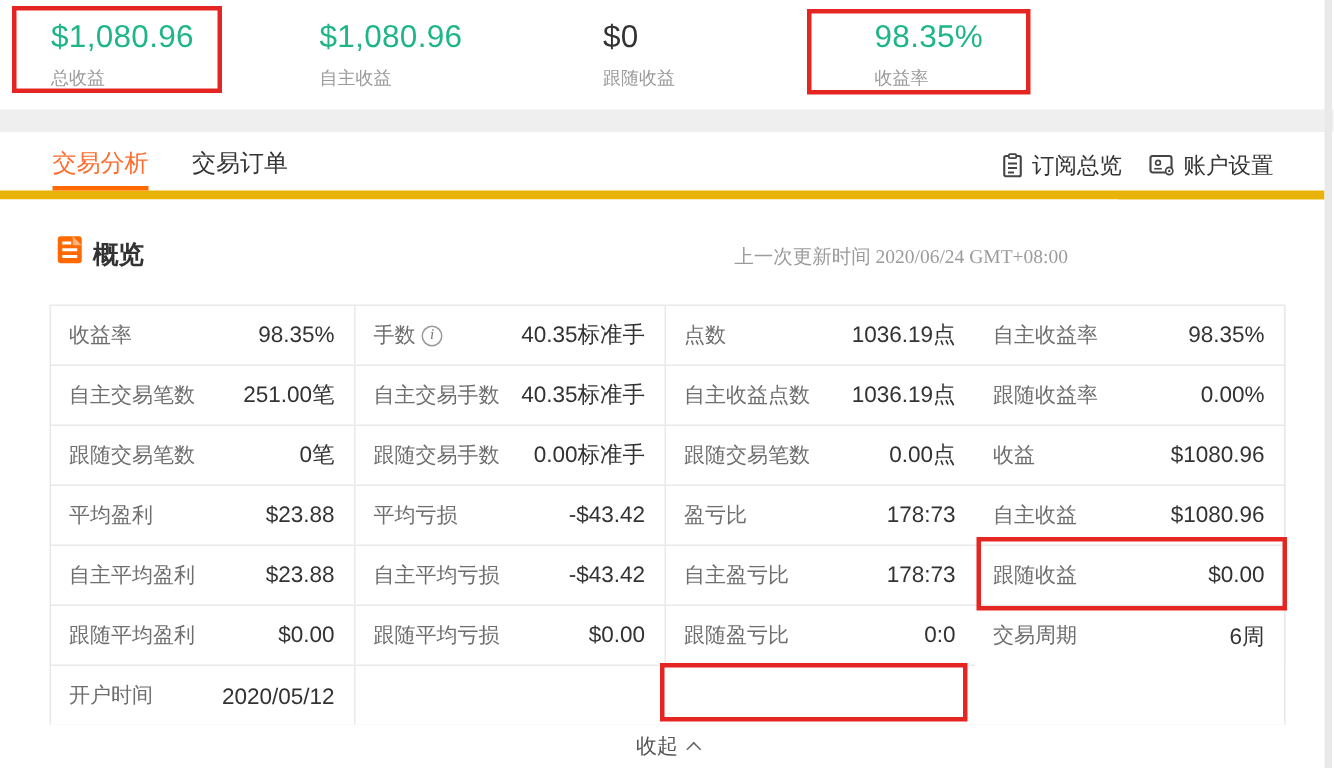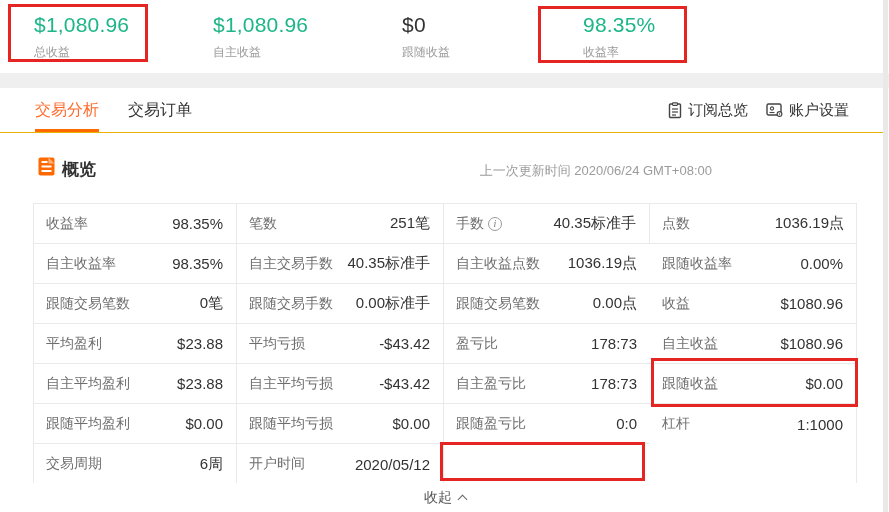--- a/index.html
+++ b/index.html
@@ -12,35 +12,35 @@
   .stat-card { position:absolute; top:13px; }
   .stat-value { font-size:21px; font-weight:400; letter-spacing:0.2px; }
   .stat-value.green { color:#1eb688; }
   .stat-value.dark { color:#333; }
   .stat-label { font-size:12px; color:#9b9b9b; margin-top:7px; }
   .card-0 { left:34px; } .card-1 { left:213px; } .card-2 { left:402px; } .card-3 { left:583px; }
 
   .band { position:absolute; left:0; top:73px; width:889px; height:15px; background:#efefef; }
 
   
-  .tabbar { position:absolute; left:0; top:88px; width:883px; height:45px; background:#fff; border-bottom:1px solid #eab308; }
+  .tabbar { position:absolute; left:0; top:88px; width:883px; height:45px; background:#fff; border-bottom:6px solid #eab308; }
   .tab { position:absolute; top:0; height:44px; line-height:44px; font-size:16px; color:#333; cursor:pointer; }
   .tab.active { color:#ff6b2d; }
   .tab-analysis { left:35px; }
   .tab-orders { left:128px;text-align:center; }
   .tab-underline { position:absolute; left:35px; bottom:0; width:64px; height:3px; background:#ff6900; }
   .tab-actions { position:absolute; right:34px; top:0; height:44px; display:flex; align-items:center; gap:18px; }
   .action-link { display:flex; align-items:center; gap:5px; font-size:15px; color:#333; cursor:pointer; }
   .action-link svg { display:block; }
 
   
   .ov-header { position:absolute; left:0; top:133px; width:746px; height:70px; background:#fff; }
   .ov-title { position:absolute; left:62px; top:25px; font-size:17px; font-weight:bold; color:#333; }
   .ov-doc-icon { position:absolute; left:38px; top:24px; }
-  .ov-update { position:absolute; right:34px; top:29px; font-size:13px; color:#9b9b9b; }
+  .ov-update { position:absolute; right:34px; top:29px; font-size:13px; color:#9b9b9b;font-family:Liberation Serif, serif; }
 
   
   .ov-table { position:absolute; left:33px; top:203px; width:824px; height:281px;
               display:grid; grid-template-columns:203px 207px 206px 207px; grid-auto-rows:40px;
               border:1px solid #e9e9e9; background:#fff; }
   .cell { display:flex; align-items:center; justify-content:space-between;
           border-right:1px solid #e9e9e9; border-bottom:1px solid #e9e9e9;
           padding:0 13px 0 12px; overflow:hidden; }
   .cell.last-col { border-right:none; }
   .cell.last-row { border-bottom:none; }
@@ -139,40 +139,40 @@
     <span class="ov-update">上一次更新时间 2020/06/24 GMT+08:00</span>
   </div>
 
   <div class="ov-table">
 
     <div class="cell">
         <span class="lbl">收益率</span>
         <span class="val">98.35%</span>
       </div>
     <div class="cell">
-        <span class="lbl">笔数</span>
-        <span class="val">251笔</span>
-      </div>
-    <div class="cell">
         <span class="lbl">
           <span>手数</span>
           <span class="info-i">i</span>
         </span>
         <span class="val">40.35标准手</span>
       </div>
     <div class="cell last-col">
         <span class="lbl">点数</span>
         <span class="val">1036.19点</span>
       </div>
 
     <div class="cell">
         <span class="lbl">自主收益率</span>
         <span class="val">98.35%</span>
       </div>
     <div class="cell">
+        <span class="lbl">自主交易笔数</span>
+        <span class="val">251.00笔</span>
+      </div>
+    <div class="cell">
         <span class="lbl">自主交易手数</span>
         <span class="val">40.35标准手</span>
       </div>
     <div class="cell last-col">
         <span class="lbl">自主收益点数</span>
         <span class="val">1036.19点</span>
       </div>
 
     <div class="cell">
         <span class="lbl">跟随收益率</span>
@@ -235,24 +235,20 @@
       </div>
     <div class="cell">
         <span class="lbl">跟随平均亏损</span>
         <span class="val">$0.00</span>
       </div>
     <div class="cell last-col">
         <span class="lbl">跟随盈亏比</span>
         <span class="val">0:0</span>
       </div>
 
-    <div class="cell last-row">
-        <span class="lbl">杠杆</span>
-        <span class="val">1:1000</span>
-      </div>
     <div class="cell last-row">
         <span class="lbl">交易周期</span>
         <span class="val">6周</span>
       </div>
     <div class="cell last-row">
         <span class="lbl">开户时间</span>
         <span class="val">2020/05/12</span>
       </div>
     <div class="cell last-row last-col">
         <span class="lbl"></span>

